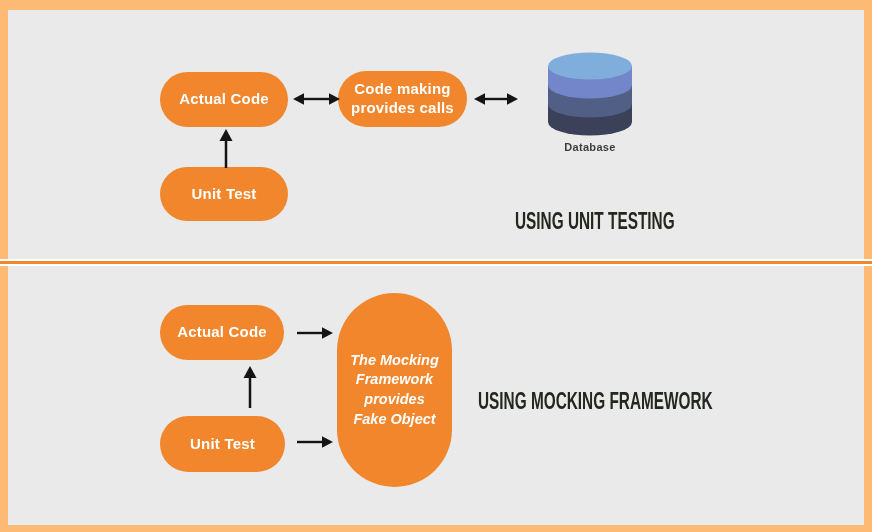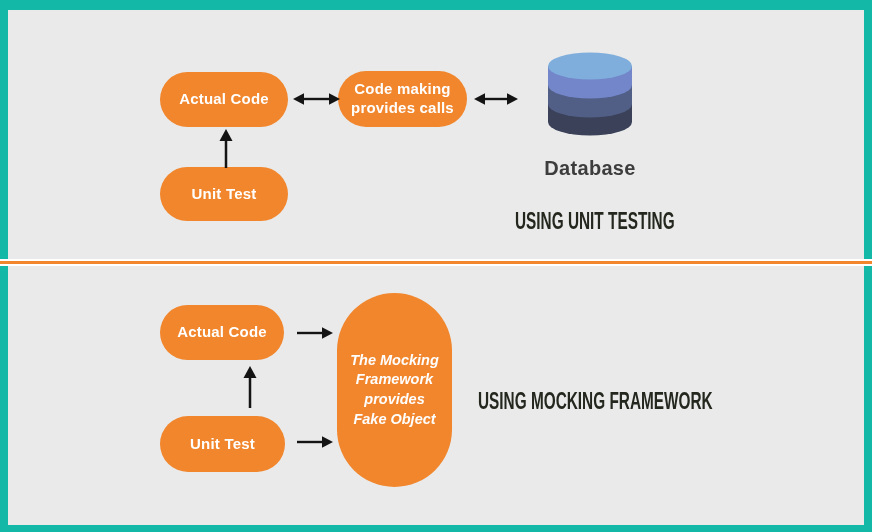--- a/index.html
+++ b/index.html
@@ -13,21 +13,21 @@
     --database-lower:#3A4158;
     --pill-text:#FFFFFF;
     --database-label:#3D3D3D;
   }
   *{margin:0;padding:0;box-sizing:border-box;}
   html,body{background:#ffffff;}
   body{font-family:"Liberation Sans", sans-serif;}
   .page{
     position:relative;
     width:872px;height:532px;
-    background:#14b8a6;
+    background:#fdba74;
     overflow:hidden;
   }
   .panel{
     position:absolute;
     left:8px;width:856px;
     background:var(--panel-background);
   }
   .panel.top{top:10px;height:251px;}
   .panel.bottom{top:266px;height:259px;}
   .divider{
@@ -71,23 +71,23 @@
     transform:scaleX(0.64) scaleY(1.02);
     transform-origin:left top;
     letter-spacing:0px;
   }
   .arrow{position:absolute;}
   .db-wrap{
     position:absolute;left:544px;top:51px;width:92px;
     display:flex;flex-direction:column;align-items:center;
   }
   .db-label{
-    margin-top:20px;
+    margin-top:4px;
     color:var(--database-label);
-    font-weight:bold;font-size:20px;
+    font-weight:bold;font-size:11px;
     letter-spacing:0.3px;
   }
 </style>
 </head>
 <body>
 
 <div class="page">
 
   <div class="panel top"></div>
   <div class="panel bottom"></div>

